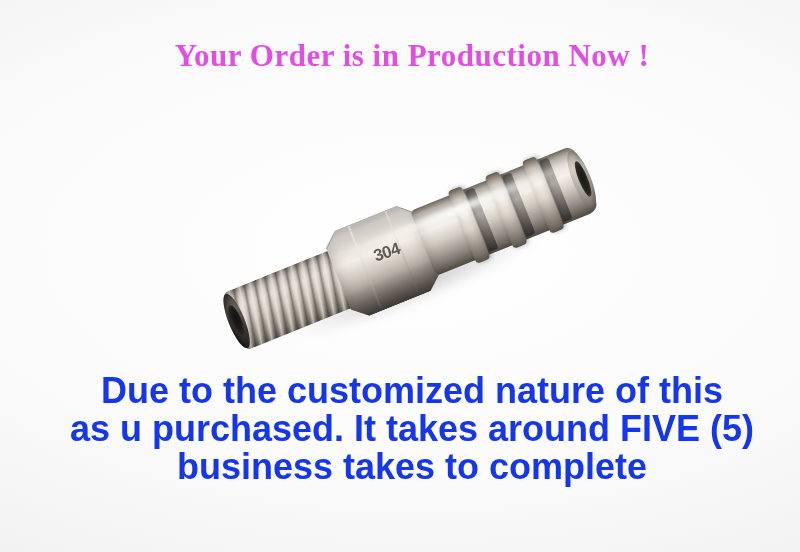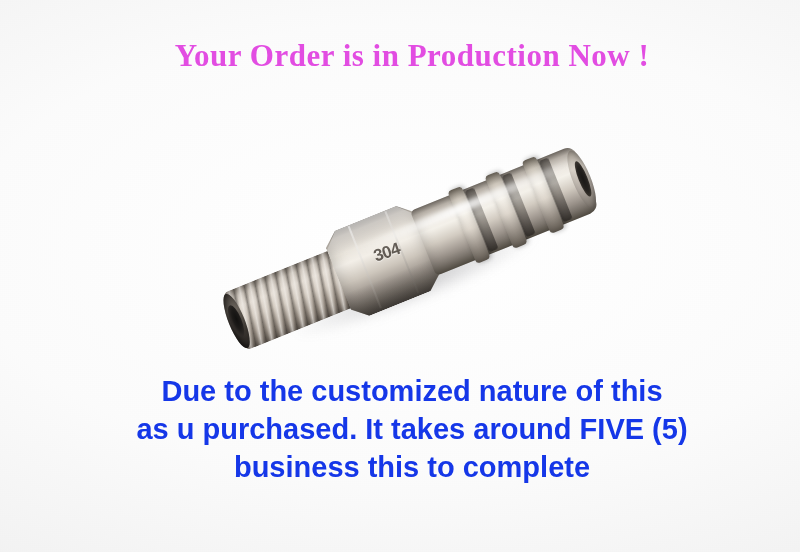--- a/index.html
+++ b/index.html
@@ -54,21 +54,21 @@
 
   
   .message {
     position: absolute;
     left: 40px;
     right: 40px;
     top: 372px;
     text-align: center;
     color: #1537e8;
     font-weight: bold;
-    font-size: 29px;
+    font-size: 36px;
     line-height: 38px;
     font-family: "Liberation Sans", sans-serif;
   }
   .message .line { display: block; white-space: nowrap; }
 
   
   #part-wrap {
     position: absolute;
     left: 215px;
     top: 140px;
@@ -295,15 +295,15 @@
       <div class="rib-groove" style="left:348px"></div>
       <div class="barb-tip"></div>
       <div class="barb-tip-bore"></div>
       <div class="spec-hi"></div>
     </div>
   </div>
 
   <div class="message">
     <span class="line">Due to the customized nature of this</span>
     <span class="line">as u purchased. It takes around FIVE (5)</span>
-    <span class="line">business this to complete</span>
+    <span class="line">business takes to complete</span>
   </div>
 </div>
 
 </body></html>

